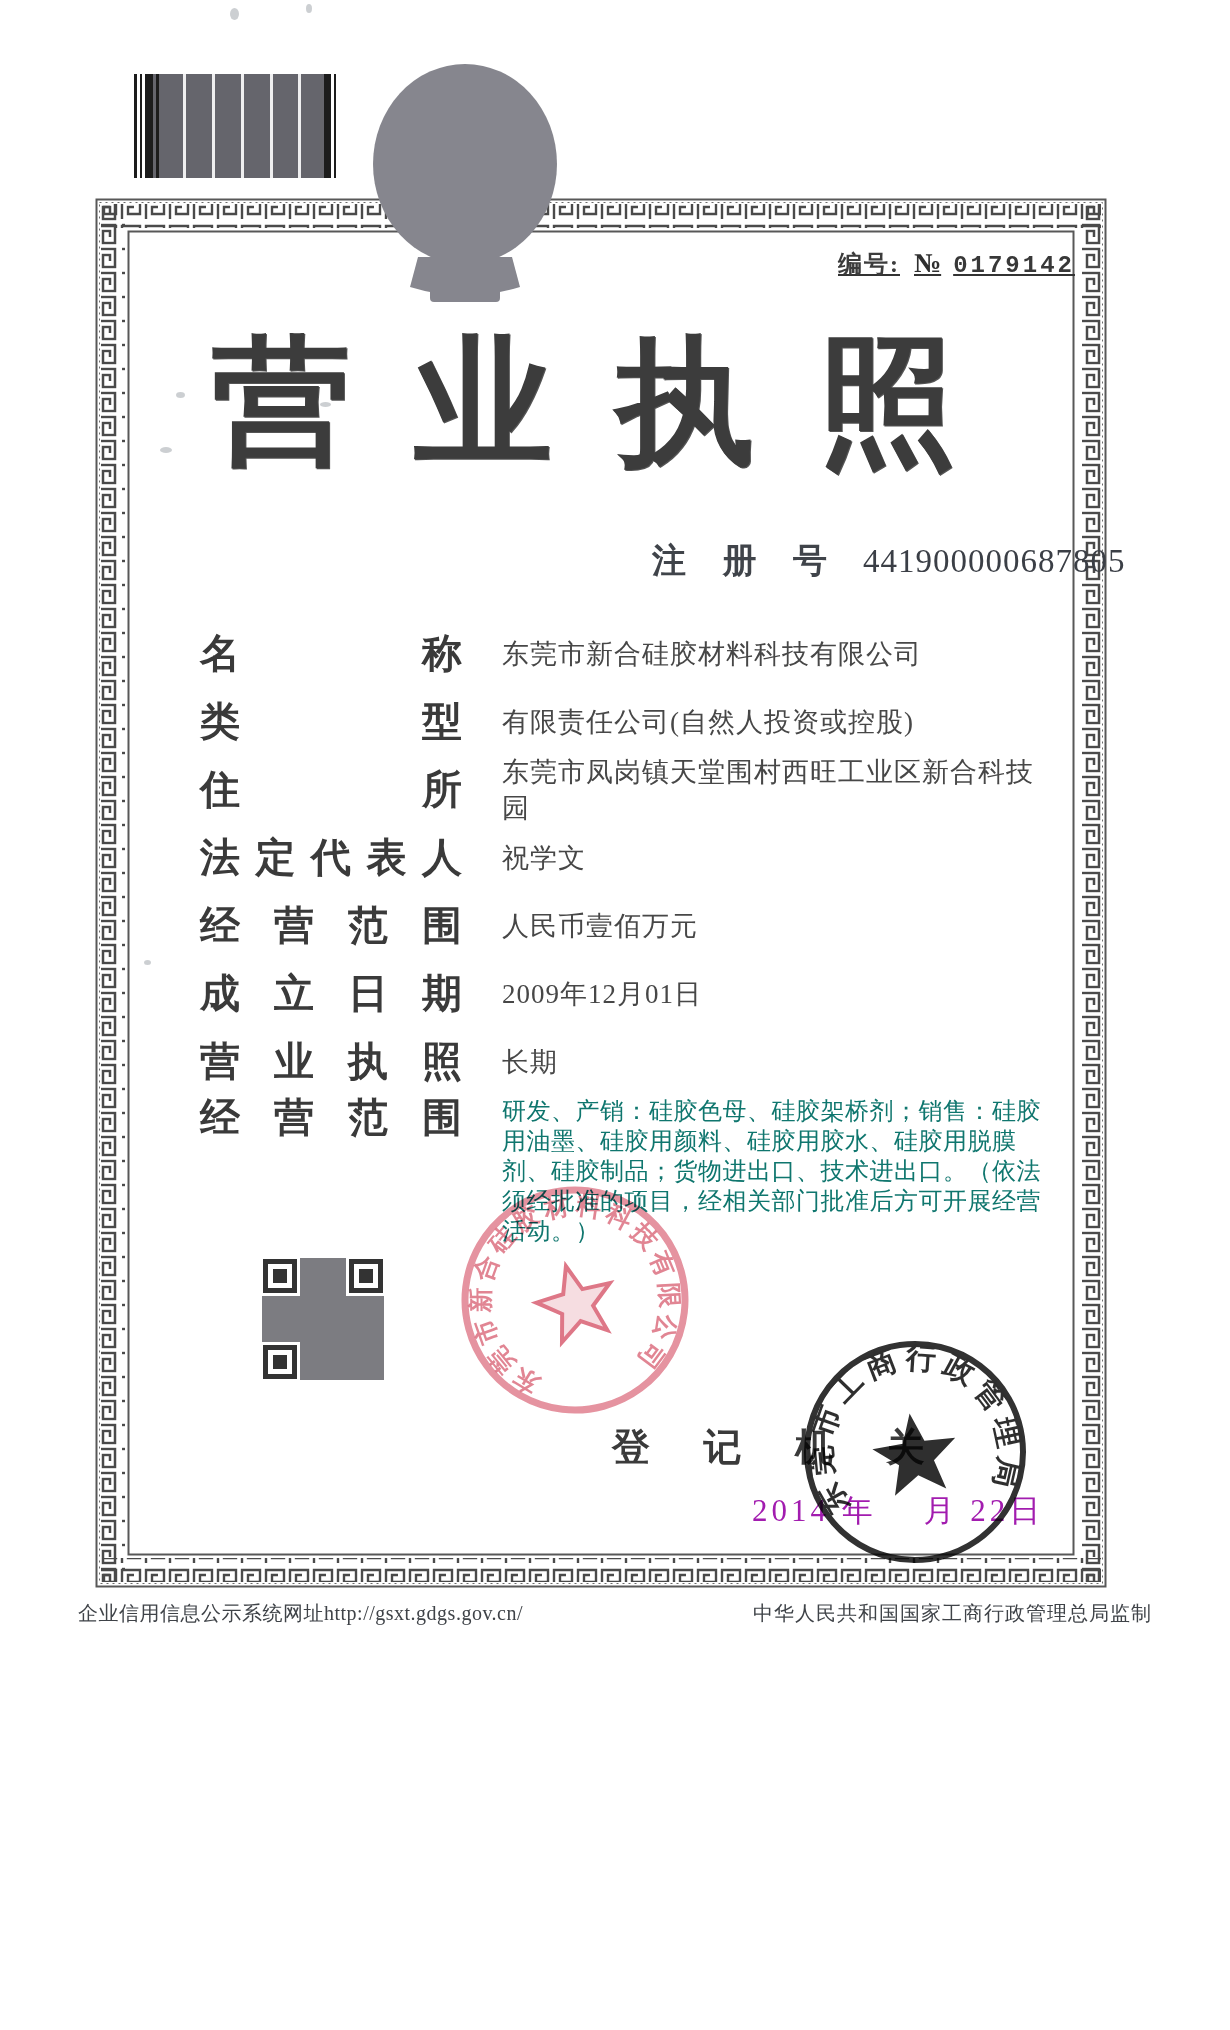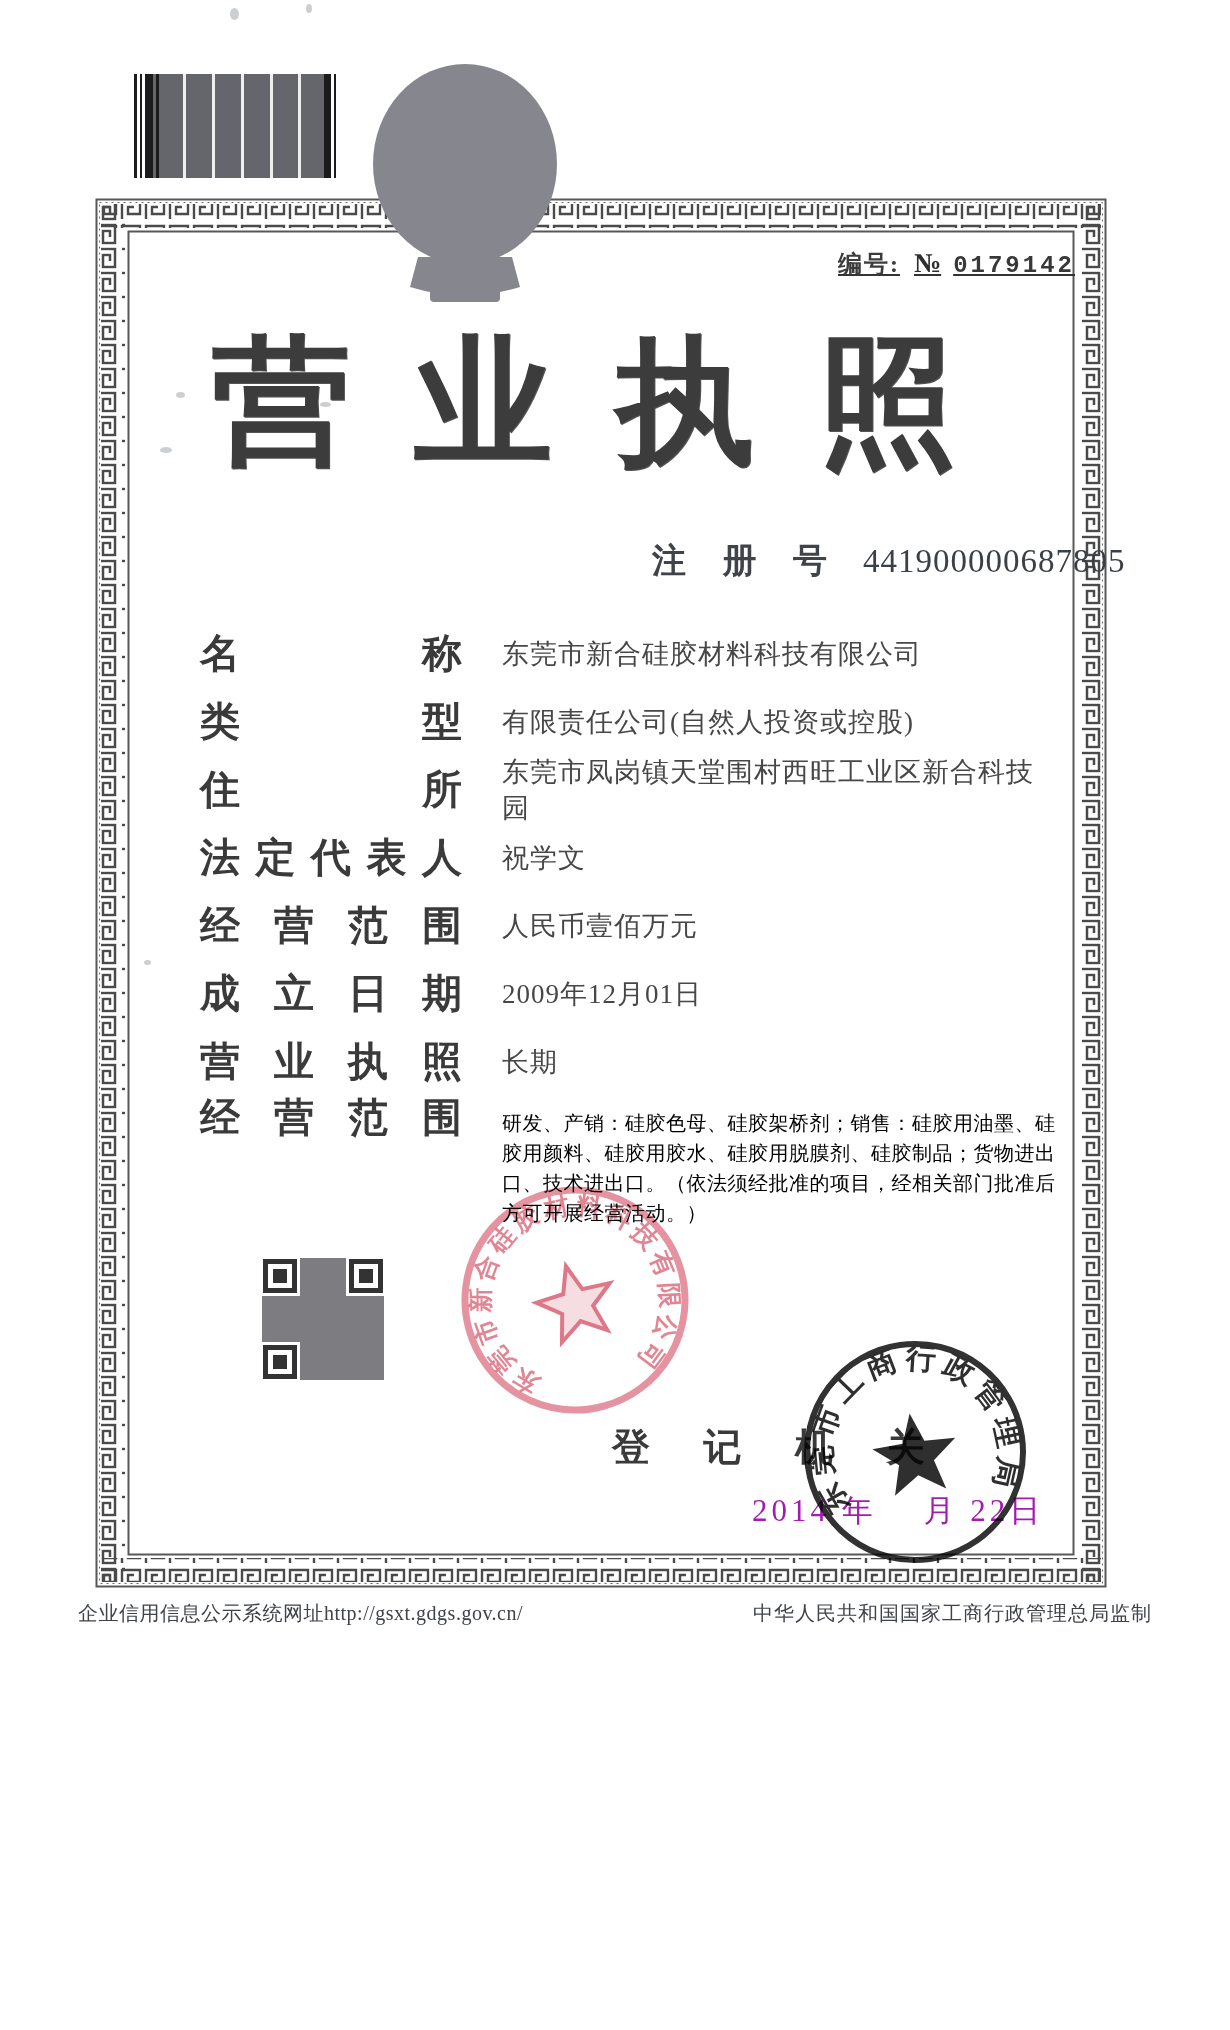--- a/index.html
+++ b/index.html
@@ -39,21 +39,21 @@
   .row.scope{height:auto;align-items:flex-start;}
   .row-label{
     width:262px;flex:0 0 262px;
     text-align:justify;text-align-last:justify;
     font:700 40px "Liberation Serif",serif;color:#3a3a3a;line-height:1.1;
   }
   .row-value{
     margin-left:12px;font:400 27px "Liberation Serif",serif;color:#474747;letter-spacing:1px;
   }
   .row.scope .row-value{
-    font-size:20px;line-height:30px;width:585px;letter-spacing:0.5px;margin-top:12px;color:#000000;
+    font-size:24px;line-height:30px;width:585px;letter-spacing:0.5px;margin-top:0;color:#0f766e;
   }
 
   
   #qr{left:256px;top:1252px;width:134px;height:134px;}
   #red-seal{left:458px;top:1183px;width:234px;height:234px;transform:rotate(-15deg);opacity:.85;mix-blend-mode:multiply;}
   #registry-label{
     left:612px;top:1422px;
     font:700 38px "Liberation Serif",serif;color:#3a3a3a;letter-spacing:22px;white-space:nowrap;
   }
   #date-line{

